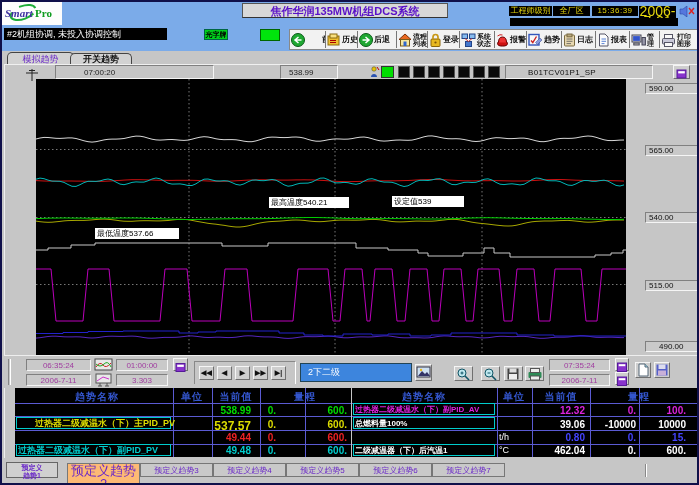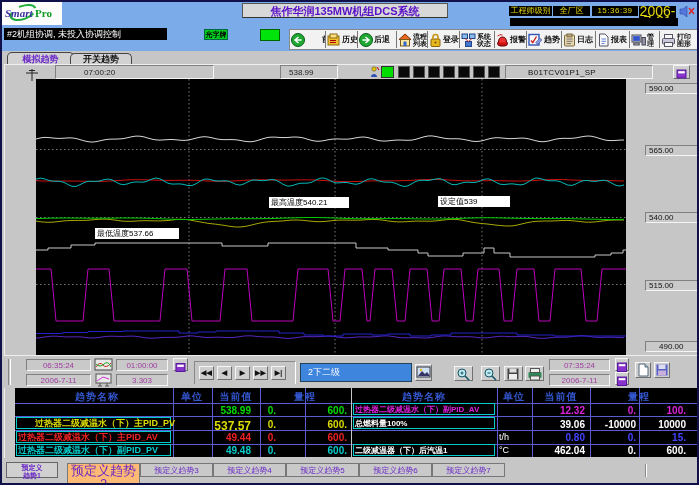--- a/index.html
+++ b/index.html
@@ -130,21 +130,21 @@
       <svg width="15" height="14" style="flex:none">
         <rect x="1.5" y="5.5" width="12" height="5.5" rx="1" fill="#c8c8d8" stroke="#556"></rect>
         <rect x="3.5" y="1.5" width="8" height="4" fill="#f8f8f8" stroke="#556"></rect>
         <rect x="3.5" y="9.5" width="8" height="4" fill="#f8f8f8" stroke="#556"></rect>
       </svg>
       <span style="font-size:7px;font-weight:bold;color:#111;line-height:7px;display:inline-block;white-space:nowrap;margin-left:1px;">打印<br>图形</span>
     </div>
   </div>
 
 <div class="abs" style="left:0;top:51px;width:699px;height:13px;background:#c6c6c6;"></div>
-<div class="abs" style="left:5px;top:52px;width:67px;height:12px;background:#d2d2d2;border:1px solid #444;border-bottom:none;border-radius:5px 5px 0 0;text-align:center;font-size:9px;font-weight:bold;color:#6a28c8;line-height:12px;">模拟趋势</div>
+<div class="abs" style="left:5px;top:52px;width:67px;height:12px;background:#d2d2d2;border:1px solid #444;border-bottom:none;border-radius:5px 5px 0 0;text-align:center;font-size:9px;font-weight:normal;color:#6a28c8;line-height:12px;">模拟趋势</div>
 <div class="abs" style="left:68px;top:53px;width:62px;height:11px;background:#d2d2d2;border:1px solid #444;border-bottom:none;border-radius:5px 5px 0 0;text-align:center;font-size:9px;font-weight:bold;color:#111;line-height:11px;">开关趋势</div>
 
 <div class="abs" style="left:2px;top:64px;width:695px;height:394px;background:#c6c6c6;border-top:1px solid #f0f0f0;border-left:1px solid #f0f0f0;"></div>
 
 <svg class="abs" style="left:23px;top:68px" width="14" height="14">
 <path d="M7,1 L7,13 M1,5 L13,5 M4,2.5 L10,2.5" stroke="#222" stroke-width="1"></path>
 </svg>
 
 <div class="abs sunk" style="left:53px;top:65px;width:159px;height:14px;font-size:8px;color:#222;line-height:13px;padding-left:28px;">07:00:20</div>
 <div class="abs sunk" style="left:278px;top:65px;width:58px;height:14px;font-size:8px;color:#222;line-height:13px;padding-left:8px;">538.99</div>
@@ -185,21 +185,21 @@
 <polyline points="0,100.2 4,99.1 8,99.7 12,101.1 16,102.1 20,102.2 24,102.3 28,103.4 32,105.5 36,107.3 40,107.4 44,105.7 48,103.6 52,102.3 56,102.3 60,102.4 64,101.9 68,100.7 72,100.0 76,100.9 80,103.1 84,105.1 88,105.7 92,104.7 96,103.4 100,102.9 104,103.1 108,103.1 112,101.8 116,100.0 120,99.0 124,99.8 128,102.0 132,104.2 136,105.1 140,105.0 144,104.9 148,105.5 152,106.5 156,106.5 160,104.8 164,102.2 168,100.2 172,100.0 176,101.0 180,101.9 184,102.0 188,101.7 192,102.0 196,103.6 200,105.4 204,106.1 208,104.9 212,102.8 216,101.2 220,101.0 224,101.6 228,101.7 232,101.1 236,100.5 240,101.2 244,103.3 248,105.8 252,107.2 256,106.7 260,105.3 264,104.3 268,104.2 272,104.1 276,103.1 280,101.0 284,99.2 288,99.0 292,100.5 296,102.6 300,103.9 304,103.8 308,103.4 312,103.7 316,104.7 320,105.3 324,104.4 328,102.2 332,100.2 336,99.7 340,100.8 344,102.3 348,103.1 352,103.1 356,103.3 360,104.5 364,106.3 368,107.5 372,106.8 376,104.6 380,102.3 384,101.3 388,101.3 392,101.5 396,100.9 400,99.9 404,99.7 408,101.2 412,103.6 416,105.5 420,105.7 424,104.5 428,103.4 432,103.2 436,103.5 440,103.3 444,102.0 448,100.3 452,99.8 456,101.0 460,103.4 464,105.2 468,105.6 472,105.1 476,104.8 480,105.3 484,105.9 488,105.3 492,103.1 496,100.5 500,99.0 504,99.4 508,100.7 512,101.7 516,101.8 520,101.8 524,102.5 528,104.4 532,106.1 536,106.4 540,104.9 544,102.8 548,101.5 552,101.6 556,102.3 560,102.3 564,101.6 568,101.2 572,102.1 576,104.3 580,106.4 584,107.0 588,105.9" stroke="#00b8b8"></polyline>
 <polyline points="0,142.1 4,142.7 8,143.1 12,143.3 16,143.2 20,142.8 24,142.4 28,141.9 32,141.6 36,141.5 40,141.4 44,141.4 48,141.4 52,141.2 56,140.9 60,140.5 64,140.2 68,140.1 72,140.3 76,140.7 80,141.2 84,141.8 88,142.2 92,142.3 96,142.3 100,142.0 104,141.8 108,141.7 112,141.7 116,141.8 120,141.9 124,141.9 128,141.7 132,141.5 136,141.0 140,140.6 144,140.3 148,140.4 152,140.7 156,141.4 160,142.2 164,142.9 168,143.6 172,144.3 176,144.8 180,145.2 184,145.8 188,146.3 192,147.0 196,147.6 200,148.0 204,148.0 208,147.6 212,146.9 216,145.9 220,144.9 224,144.0 228,143.3 232,142.8 236,142.5 240,142.3 244,142.1 248,141.8 252,141.4 256,141.1 260,141.0 264,141.1 268,141.4 272,141.9 276,142.3 280,142.6 284,142.7 288,142.5 292,142.1 296,141.7 300,141.3 304,141.1 308,141.1 312,141.1 316,141.2 320,141.2 324,141.1 328,140.9 332,140.6 336,140.4 340,140.5 344,140.8 348,141.3 352,141.9 356,142.5 360,142.8 364,142.9 368,142.8 372,142.6 376,142.3 380,142.1 384,142.1 388,142.2 392,142.2 396,142.2 400,141.9 404,141.4 408,141.0 412,140.5 416,140.3 420,140.4 424,140.9 428,141.6 432,142.4 436,143.2 440,143.8 444,144.3 448,144.7 452,145.1 456,145.6 460,146.1 464,146.5 468,146.9 472,147.0 476,146.9 480,146.3 484,145.4 488,144.4 492,143.5 496,142.8 500,142.4 504,142.2 508,142.0 512,142.0 516,142.0 520,141.8 524,141.6 528,141.5 532,141.4 536,141.7 540,142.1 544,142.5 548,143.0 552,143.2 556,143.1 560,142.8 564,142.3 568,141.8 572,141.3 576,141.1 580,141.0 584,141.0 588,141.0" stroke="#a8a800"></polyline>
 <polyline points="0,139.6 4,139.5 8,139.3 12,139.2 16,139.1 20,139.1 24,139.0 28,139.0 32,139.0 36,139.1 40,139.1 44,139.1 48,139.2 52,139.2 56,139.2 60,139.2 64,139.2 68,139.2 72,139.2 76,139.1 80,139.1 84,139.0 88,139.0 92,139.0 96,139.0 100,139.0 104,139.1 108,139.2 112,139.3 116,139.4 120,139.6 124,139.7 128,139.9 132,140.1 136,140.2 140,140.3 144,140.4 148,140.5 152,140.5 156,140.5 160,140.4 164,140.4 168,140.3 172,140.2 176,140.1 180,140.0 184,139.9 188,139.8 192,139.8 196,139.7 200,139.7 204,139.7 208,139.7 212,139.7 216,139.7 220,139.7 224,139.7 228,139.6 232,139.6 236,139.5 240,139.4 244,139.3 248,139.1 252,139.0 256,138.9 260,138.8 264,138.6 268,138.6 272,138.5 276,138.5 280,138.5 284,138.6 288,138.7 292,138.8 296,138.9 300,139.1 304,139.2 308,139.4 312,139.5 316,139.6 320,139.7 324,139.7 328,139.7 332,139.7 336,139.7 340,139.7 344,139.7 348,139.6 352,139.6 356,139.6 360,139.6 364,139.6 368,139.7 372,139.7 376,139.8 380,139.8 384,139.9 388,140.0 392,140.0 396,140.0 400,140.0 404,140.0 408,139.9 412,139.8 416,139.7 420,139.6 424,139.4 428,139.3 432,139.1 436,139.0 440,138.9 444,138.8 448,138.8 452,138.7 456,138.8 460,138.8 464,138.9 468,139.0 472,139.1 476,139.2 480,139.3 484,139.4 488,139.4 492,139.5 496,139.5 500,139.6 504,139.6 508,139.6 512,139.6 516,139.6 520,139.6 524,139.6 528,139.6 532,139.6 536,139.7 540,139.8 544,139.9 548,140.0 552,140.1 556,140.2 560,140.3 564,140.4 568,140.5 572,140.5 576,140.5 580,140.5 584,140.4 588,140.3" stroke="#00cc00"></polyline>
 <polyline points="0,171 12,171 12,169 35,169 35,166 59,166 59,164 77,164 77,164 104,164 104,164 137,164 137,164 162,164 162,164 186,164 186,167 200,167 200,167 232,167 232,164 264,164 264,164 297,164 297,164 320,164 320,169 352,169 352,171 382,171 382,174 392,174 392,177 405,177 405,177 427,177 427,174 448,174 448,169 458,169 458,174 474,174 474,178 498,178 498,178 514,178 514,178 534,178 534,178 559,178 559,176 575,176 575,174 587,174 587,171 590,171" stroke="#c8c8c8"></polyline>
 <polyline points="0,190 0,190 15,190 20,242 47,242 52,190 73,190 78,242 124,242 129,190 151,190 156,242 184,242 189,190 211,190 216,242 257,242 262,190 292,190 297,242 304,242 309,190 326,190 331,242 334,242 339,190 356,190 361,242 369,242 374,190 391,190 396,242 403,242 408,190 425,190 430,242 437,242 442,190 463,190 468,242 476,242 481,190 498,190 503,242 514,242 519,190 545,190 550,242 561,242 566,190 590,190" stroke="#bb00bb"></polyline>
 <polyline points="0,254.5 27,254.5 27,253.5 52,253.5 52,252.5 87,252.5 87,252 118,252 118,252 143,252 143,254 162,254 162,253 180,253 180,252 214,252 214,252 243,252 243,254 268,254 268,256 287,256 287,257 307,257 307,255 336,255 336,256 352,256 352,255 374,255 374,257 395,257 395,256 415,256 415,254 437,254 437,254 466,254 466,254 481,254 481,256 518,256 518,257 549,257 549,257 579,257 579,257 590,257" stroke="#2222cc"></polyline>
 </g>
 </svg>
 <div class="abs" style="left:59px;top:149px;width:84px;height:11px;background:#fff;color:#000;font-size:8px;line-height:11px;padding-left:2px;">最低温度537.66</div>
 <div class="abs" style="left:233px;top:118px;width:80px;height:11px;background:#fff;color:#000;font-size:8px;line-height:11px;padding-left:2px;">最高温度540.21</div>
-<div class="abs" style="left:356px;top:117px;width:72px;height:11px;background:#fff;color:#000;font-size:8px;line-height:11px;padding-left:2px;margin-left:46px;">设定值539</div>
+<div class="abs" style="left:356px;top:117px;width:72px;height:11px;background:#fff;color:#000;font-size:8px;line-height:11px;padding-left:2px;">设定值539</div>
 </div>
 
 <div class="abs sunk" style="left:643px;top:83px;width:53px;height:11px;font-size:8px;color:#111;line-height:10px;padding-left:3px;background:#c9c9c9;">590.00</div>
 <div class="abs sunk" style="left:643px;top:145px;width:53px;height:11px;font-size:8px;color:#111;line-height:10px;padding-left:3px;background:#c9c9c9;">565.00</div>
 <div class="abs sunk" style="left:643px;top:212px;width:53px;height:11px;font-size:8px;color:#111;line-height:10px;padding-left:3px;background:#c9c9c9;">540.00</div>
 <div class="abs sunk" style="left:643px;top:280px;width:53px;height:11px;font-size:8px;color:#111;line-height:10px;padding-left:3px;background:#c9c9c9;">515.00</div>
 <div class="abs sunk" style="left:643px;top:341px;width:53px;height:11px;font-size:8px;color:#111;line-height:10px;padding-left:13px;background:#c9c9c9;">490.00</div>
 
 <div class="abs" style="left:2px;top:355px;width:695px;height:33px;background:#c6c6c6;border-top:1px solid #eee;"></div>
 <div class="abs" style="left:6px;top:359px;width:3px;height:26px;border-left:1px solid #888;border-right:1px solid #fff;"></div>
@@ -286,21 +286,20 @@
     <div style="position:absolute;left:137px;top:2px;width:80px;text-align:center;font-size:10px;font-weight:bold;color:#3355cc;letter-spacing:1px;">单位</div>
     <div style="position:absolute;left:181px;top:2px;width:80px;text-align:center;font-size:10px;font-weight:bold;color:#3355cc;letter-spacing:1px;">当前值</div>
     <div style="position:absolute;left:250px;top:2px;width:80px;text-align:center;font-size:10px;font-weight:bold;color:#3355cc;letter-spacing:1px;">量程</div>
     <div style="position:absolute;left:166px;top:17px;width:70px;text-align:right;font-size:10px;font-weight:bold;color:#00dd00;">538.99</div>
     <div style="position:absolute;left:191px;top:17px;width:70px;text-align:right;font-size:10px;font-weight:bold;color:#00dd00;">0.</div>
     <div style="position:absolute;left:262px;top:17px;width:70px;text-align:right;font-size:10px;font-weight:bold;color:#00dd00;">600.</div>
     <div style="position:absolute;left:1px;top:29px;width:155px;height:12px;border:1px solid #00cccc;color:#dddd00;font-size:9px;font-weight:bold;line-height:11px;padding-left:18px;white-space:nowrap;">过热器二级减温水（下）主PID_PV</div>
     <div style="position:absolute;left:166px;top:31px;width:70px;text-align:right;font-size:12px;font-weight:bold;color:#dddd00;">537.57</div>
     <div style="position:absolute;left:191px;top:31px;width:70px;text-align:right;font-size:10px;font-weight:bold;color:#dddd00;">0.</div>
     <div style="position:absolute;left:262px;top:31px;width:70px;text-align:right;font-size:10px;font-weight:bold;color:#dddd00;">600.</div>
-    <div style="position:absolute;left:1px;top:43px;width:155px;height:12px;border:1px solid #00cccc;color:#ee2222;font-size:9px;font-weight:bold;line-height:11px;padding-left:1px;white-space:nowrap;">过热器二级减温水（下）主PID_AV</div>
     <div style="position:absolute;left:166px;top:44px;width:70px;text-align:right;font-size:10px;font-weight:bold;color:#ee2222;">49.44</div>
     <div style="position:absolute;left:191px;top:44px;width:70px;text-align:right;font-size:10px;font-weight:bold;color:#ee2222;">0.</div>
     <div style="position:absolute;left:262px;top:44px;width:70px;text-align:right;font-size:10px;font-weight:bold;color:#ee2222;">600.</div>
     <div style="position:absolute;left:1px;top:56px;width:155px;height:12px;border:1px solid #00cccc;color:#00cccc;font-size:9px;font-weight:bold;line-height:11px;padding-left:1px;white-space:nowrap;">过热器二级减温水（下）副PID_PV</div>
     <div style="position:absolute;left:166px;top:57px;width:70px;text-align:right;font-size:10px;font-weight:bold;color:#00cccc;">49.48</div>
     <div style="position:absolute;left:191px;top:57px;width:70px;text-align:right;font-size:10px;font-weight:bold;color:#00cccc;">0.</div>
     <div style="position:absolute;left:262px;top:57px;width:70px;text-align:right;font-size:10px;font-weight:bold;color:#00cccc;">600.</div>
   </div>
 <div class="abs" style="left:350px;top:388px;width:346px;height:69px;background:#000;">
     <div style="position:absolute;left:0;top:15px;width:346px;height:1px;background:#5b5bd3;"></div>

